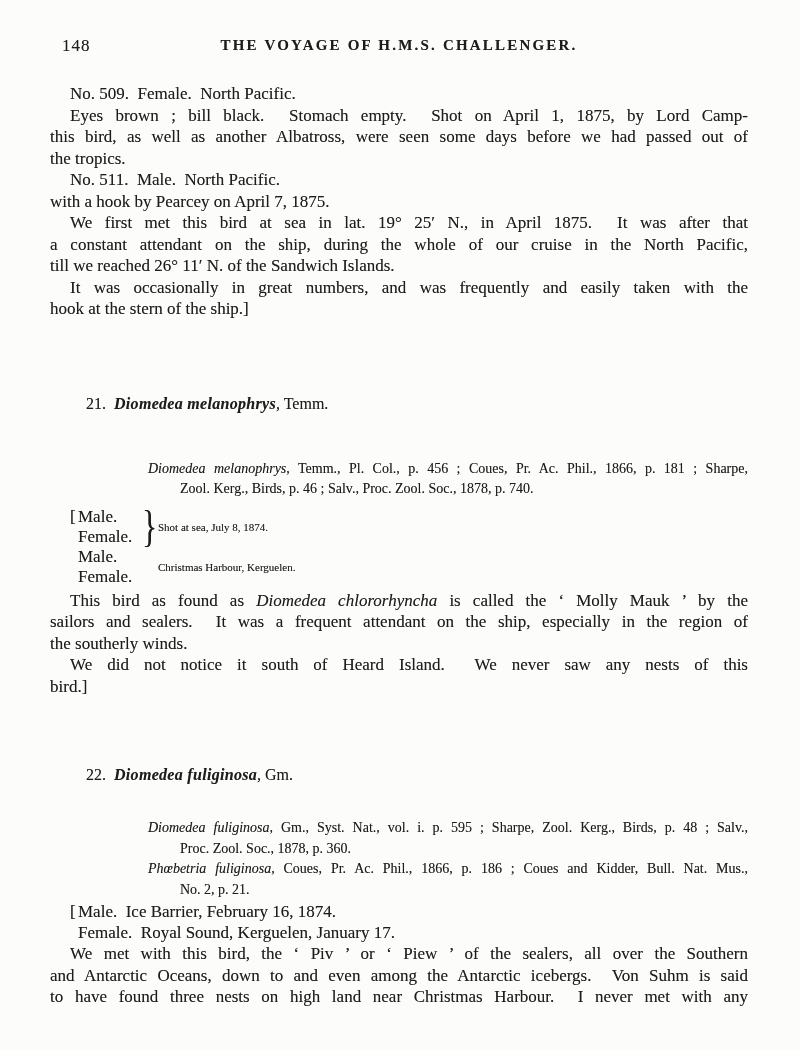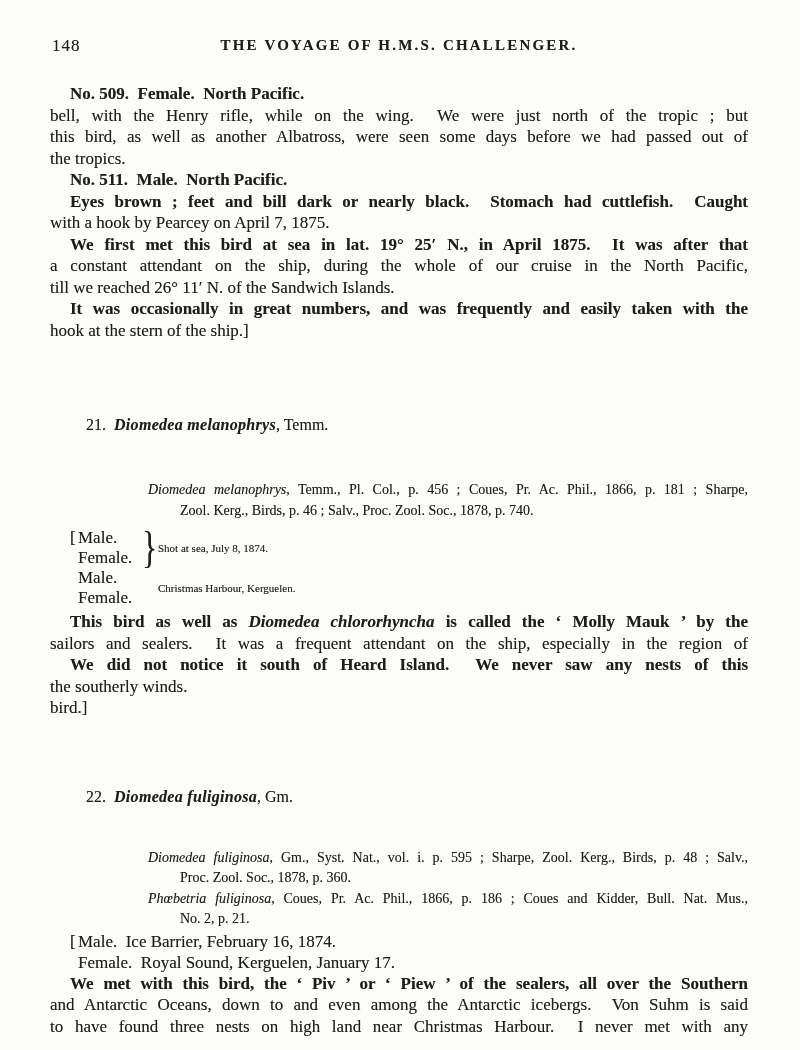--- a/index.html
+++ b/index.html
@@ -7,42 +7,42 @@
     width: 800px; height: 1050px; overflow: hidden;
     background: #fcfcfa;
     color: #1e1d1b;
     font-family: "Liberation Serif", "DejaVu Serif", serif;
     text-shadow: 0 0 0.5px rgba(40,35,30,0.45);
   }
   .page { padding: 36px 52px 0 50px; }
 
   
   .page-header { position: relative; height: 18px; text-align: center; }
-  .page-num { position: absolute; left: 2px; top: 0; font-size: 17px; letter-spacing: 1px; }
+  .page-num { position: absolute; left: 12px; top: 0; font-size: 17px; letter-spacing: 1px; }
   .running-title { display: inline-block; font-size: 15px; font-weight: 700; letter-spacing: 2.2px; }
 
   
   .line { white-space: pre-wrap; line-height: 21.5px; font-size: 17px; }
-  .ind  { text-indent: 20px; font-weight: bold; }
+  .ind  { text-indent: 20px; }
   .j    { text-align: justify; text-align-last: justify; }
   .block-notes { margin-top: 29px; }
 
   
   .species-heading { margin-left: 20px; font-size: 16px; line-height: 26px; white-space: pre-wrap; }
   .species-heading .sp { font-style: italic; font-weight: 600; letter-spacing: 0.3px; }
   .h21 { margin-top: 45px; }
   .h22 { margin-top: 39px; }
 
   
   .cite { font-size: 14px; line-height: 20.5px; white-space: pre-wrap; }
   .cite i { font-style: italic; }
   .cite-first { margin-left: 98px; }
   .cite-cont  { margin-left: 130px; }
   .cites21 { margin-top: 16px; }
-  .cites22 { margin-top: 12px; }
+  .cites22 { margin-top: 4px; }
 
   
   .spec-block { margin-left: 20px; margin-top: 7px; }
   .spec-group { display: flex; align-items: center; }
   .spec-rows  { width: 62px; padding-left: 8px; }
   .spec-line  { line-height: 20px; font-size: 17px; white-space: pre; }
   .lbracket   { display: inline-block; width: 8px; margin-left: -8px; }
   .spec-brace { width: 14px; font-size: 44px; line-height: 40px; font-weight: 300;
                 transform: scaleX(0.72); text-align: center; }
   .spec-note  { font-size: 11px; margin-left: 4px; white-space: pre-wrap; }
@@ -60,25 +60,24 @@
 
 <div class="page">
 
   <div class="page-header">
     <span class="page-num">148</span>
     <span class="running-title">THE VOYAGE OF H.M.S. CHALLENGER.</span>
   </div>
 
   <div class="block-notes">
     <div class="line ind">No. 509.  Female.  North Pacific.</div>
-    <div class="line j">bell, with the Henry rifle, while on the wing.  We were just north of the tropic ; but</div>
+    <div class="line ind j">Eyes brown ; bill black.  Stomach empty.  Shot on April 1, 1875, by Lord Camp-</div>
     <div class="line j">this bird, as well as another Albatross, were seen some days before we had passed out of</div>
     <div class="line">the tropics.</div>
     <div class="line ind">No. 511.  Male.  North Pacific.</div>
-    <div class="line ind j">Eyes brown ; feet and bill dark or nearly black.  Stomach had cuttlefish.  Caught</div>
     <div class="line">with a hook by Pearcey on April 7, 1875.</div>
     <div class="line ind j">We first met this bird at sea in lat. 19° 25′ N., in April 1875.  It was after that</div>
     <div class="line j">a constant attendant on the ship, during the whole of our cruise in the North Pacific,</div>
     <div class="line">till we reached 26° 11′ N. of the Sandwich Islands.</div>
     <div class="line ind j">It was occasionally in great numbers, and was frequently and easily taken with the</div>
     <div class="line">hook at the stern of the ship.]</div>
   </div>
 
   <div class="species-heading h21">
     <span>21.  </span><span class="sp">Diomedea melanophrys</span><span>, Temm.</span>
@@ -102,24 +101,24 @@
       <div class="spec-rows">
         <div class="spec-line">Male.</div>
         <div class="spec-line">Female.</div>
       </div>
       <div class="spec-brace"></div>
       <div class="spec-note">Christmas Harbour, Kerguelen.</div>
     </div>
   </div>
 
   <div class="para-group">
-    <div class="line ind j"><span>This bird as well as </span><i>Diomedea chlororhyncha</i><span> is called the ‘ Molly Mauk ’ by the</span></div>
+    <div class="line ind j"><span>This bird as found as </span><i>Diomedea chlororhyncha</i><span> is called the ‘ Molly Mauk ’ by the</span></div>
     <div class="line j">sailors and sealers.  It was a frequent attendant on the ship, especially in the region of</div>
+    <div class="line">the southerly winds.</div>
     <div class="line ind j">We did not notice it south of Heard Island.  We never saw any nests of this</div>
-    <div class="line">the southerly winds.</div>
     <div class="line">bird.]</div>
   </div>
 
   <div class="species-heading h22">
     <span>22.  </span><span class="sp">Diomedea fuliginosa</span><span>, Gm.</span>
   </div>
 
   <div class="cites22">
     <div class="cite cite-first j"><i>Diomedea fuliginosa</i><span>, Gm., Syst. Nat., vol. i. p. 595 ; Sharpe, Zool. Kerg., Birds, p. 48 ; Salv.,</span></div>
     <div class="cite cite-cont">Proc. Zool. Soc., 1878, p. 360.</div>

